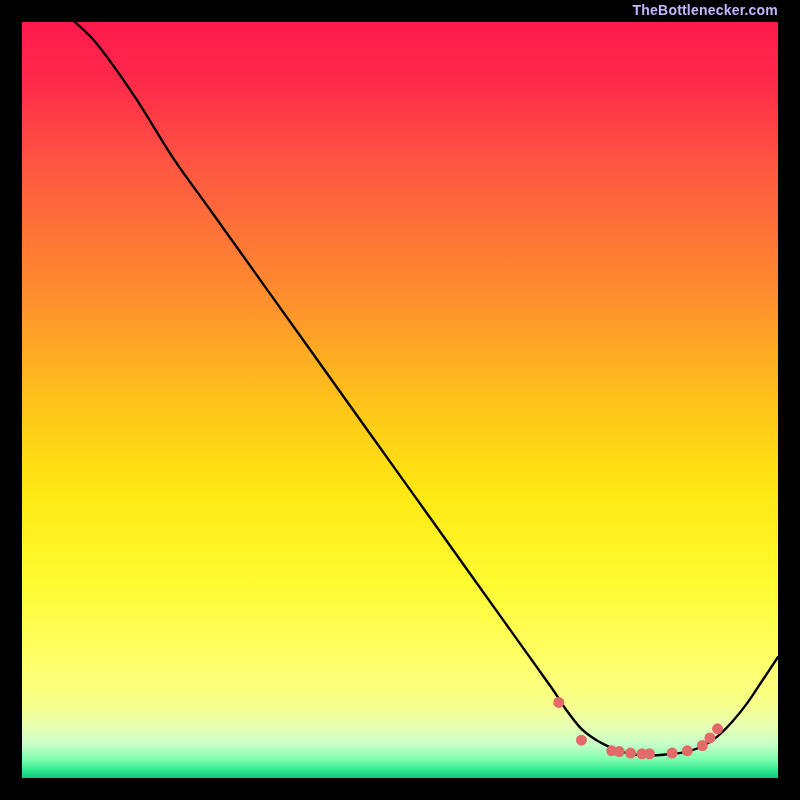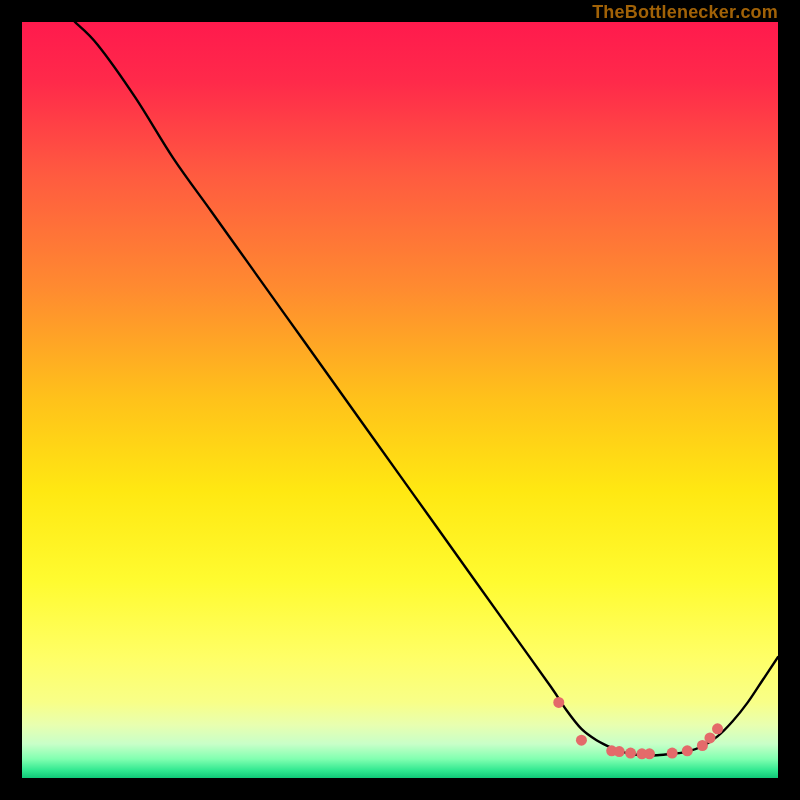--- a/index.html
+++ b/index.html
@@ -27,23 +27,23 @@
     left: 0;
     top: 0;
     width: 100%;
     height: 100%;
   }
   .watermark {
     position: absolute;
     top: 2px;
     right: 22px;
     font-family: Arial, Helvetica, sans-serif;
-    font-size: 18px;
+    font-size: 14px;
     font-weight: 600;
-    color: #a16207;
+    color: #c4b5fd;
     letter-spacing: 0.2px;
   }
   svg.curve {
     position: absolute;
     left: 0;
     top: 0;
     width: 100%;
     height: 100%;
   }
 </style>

